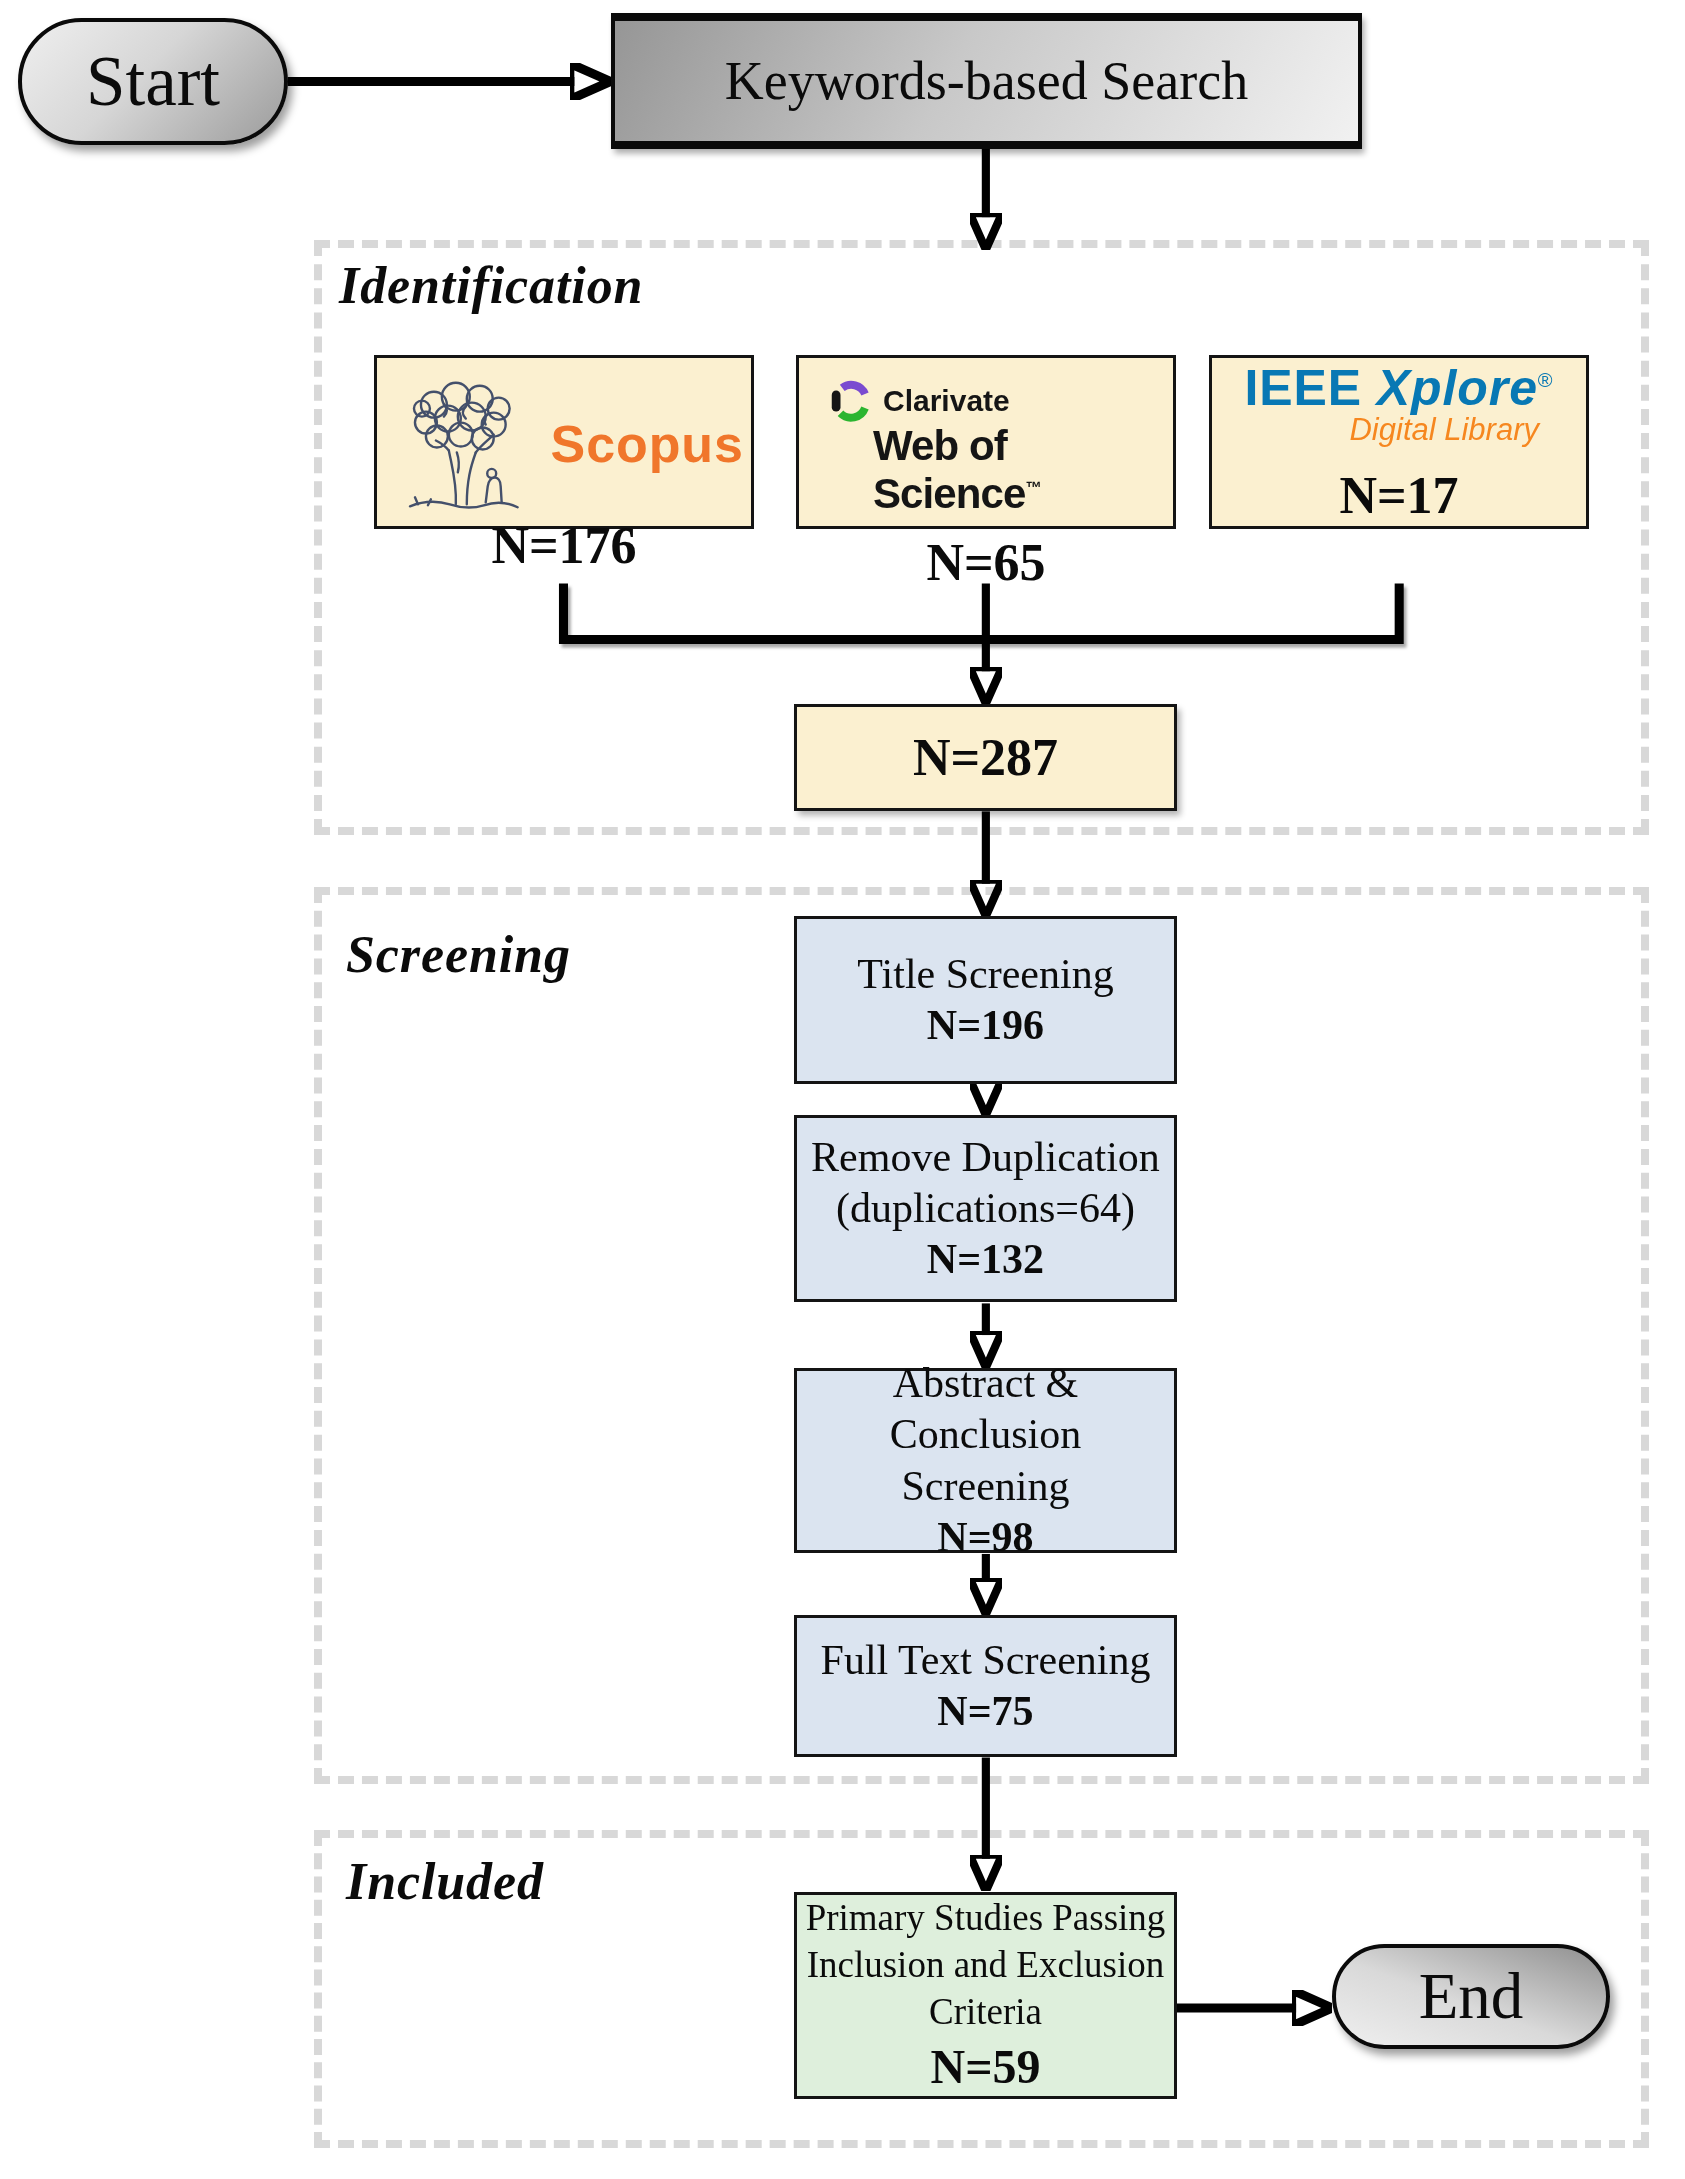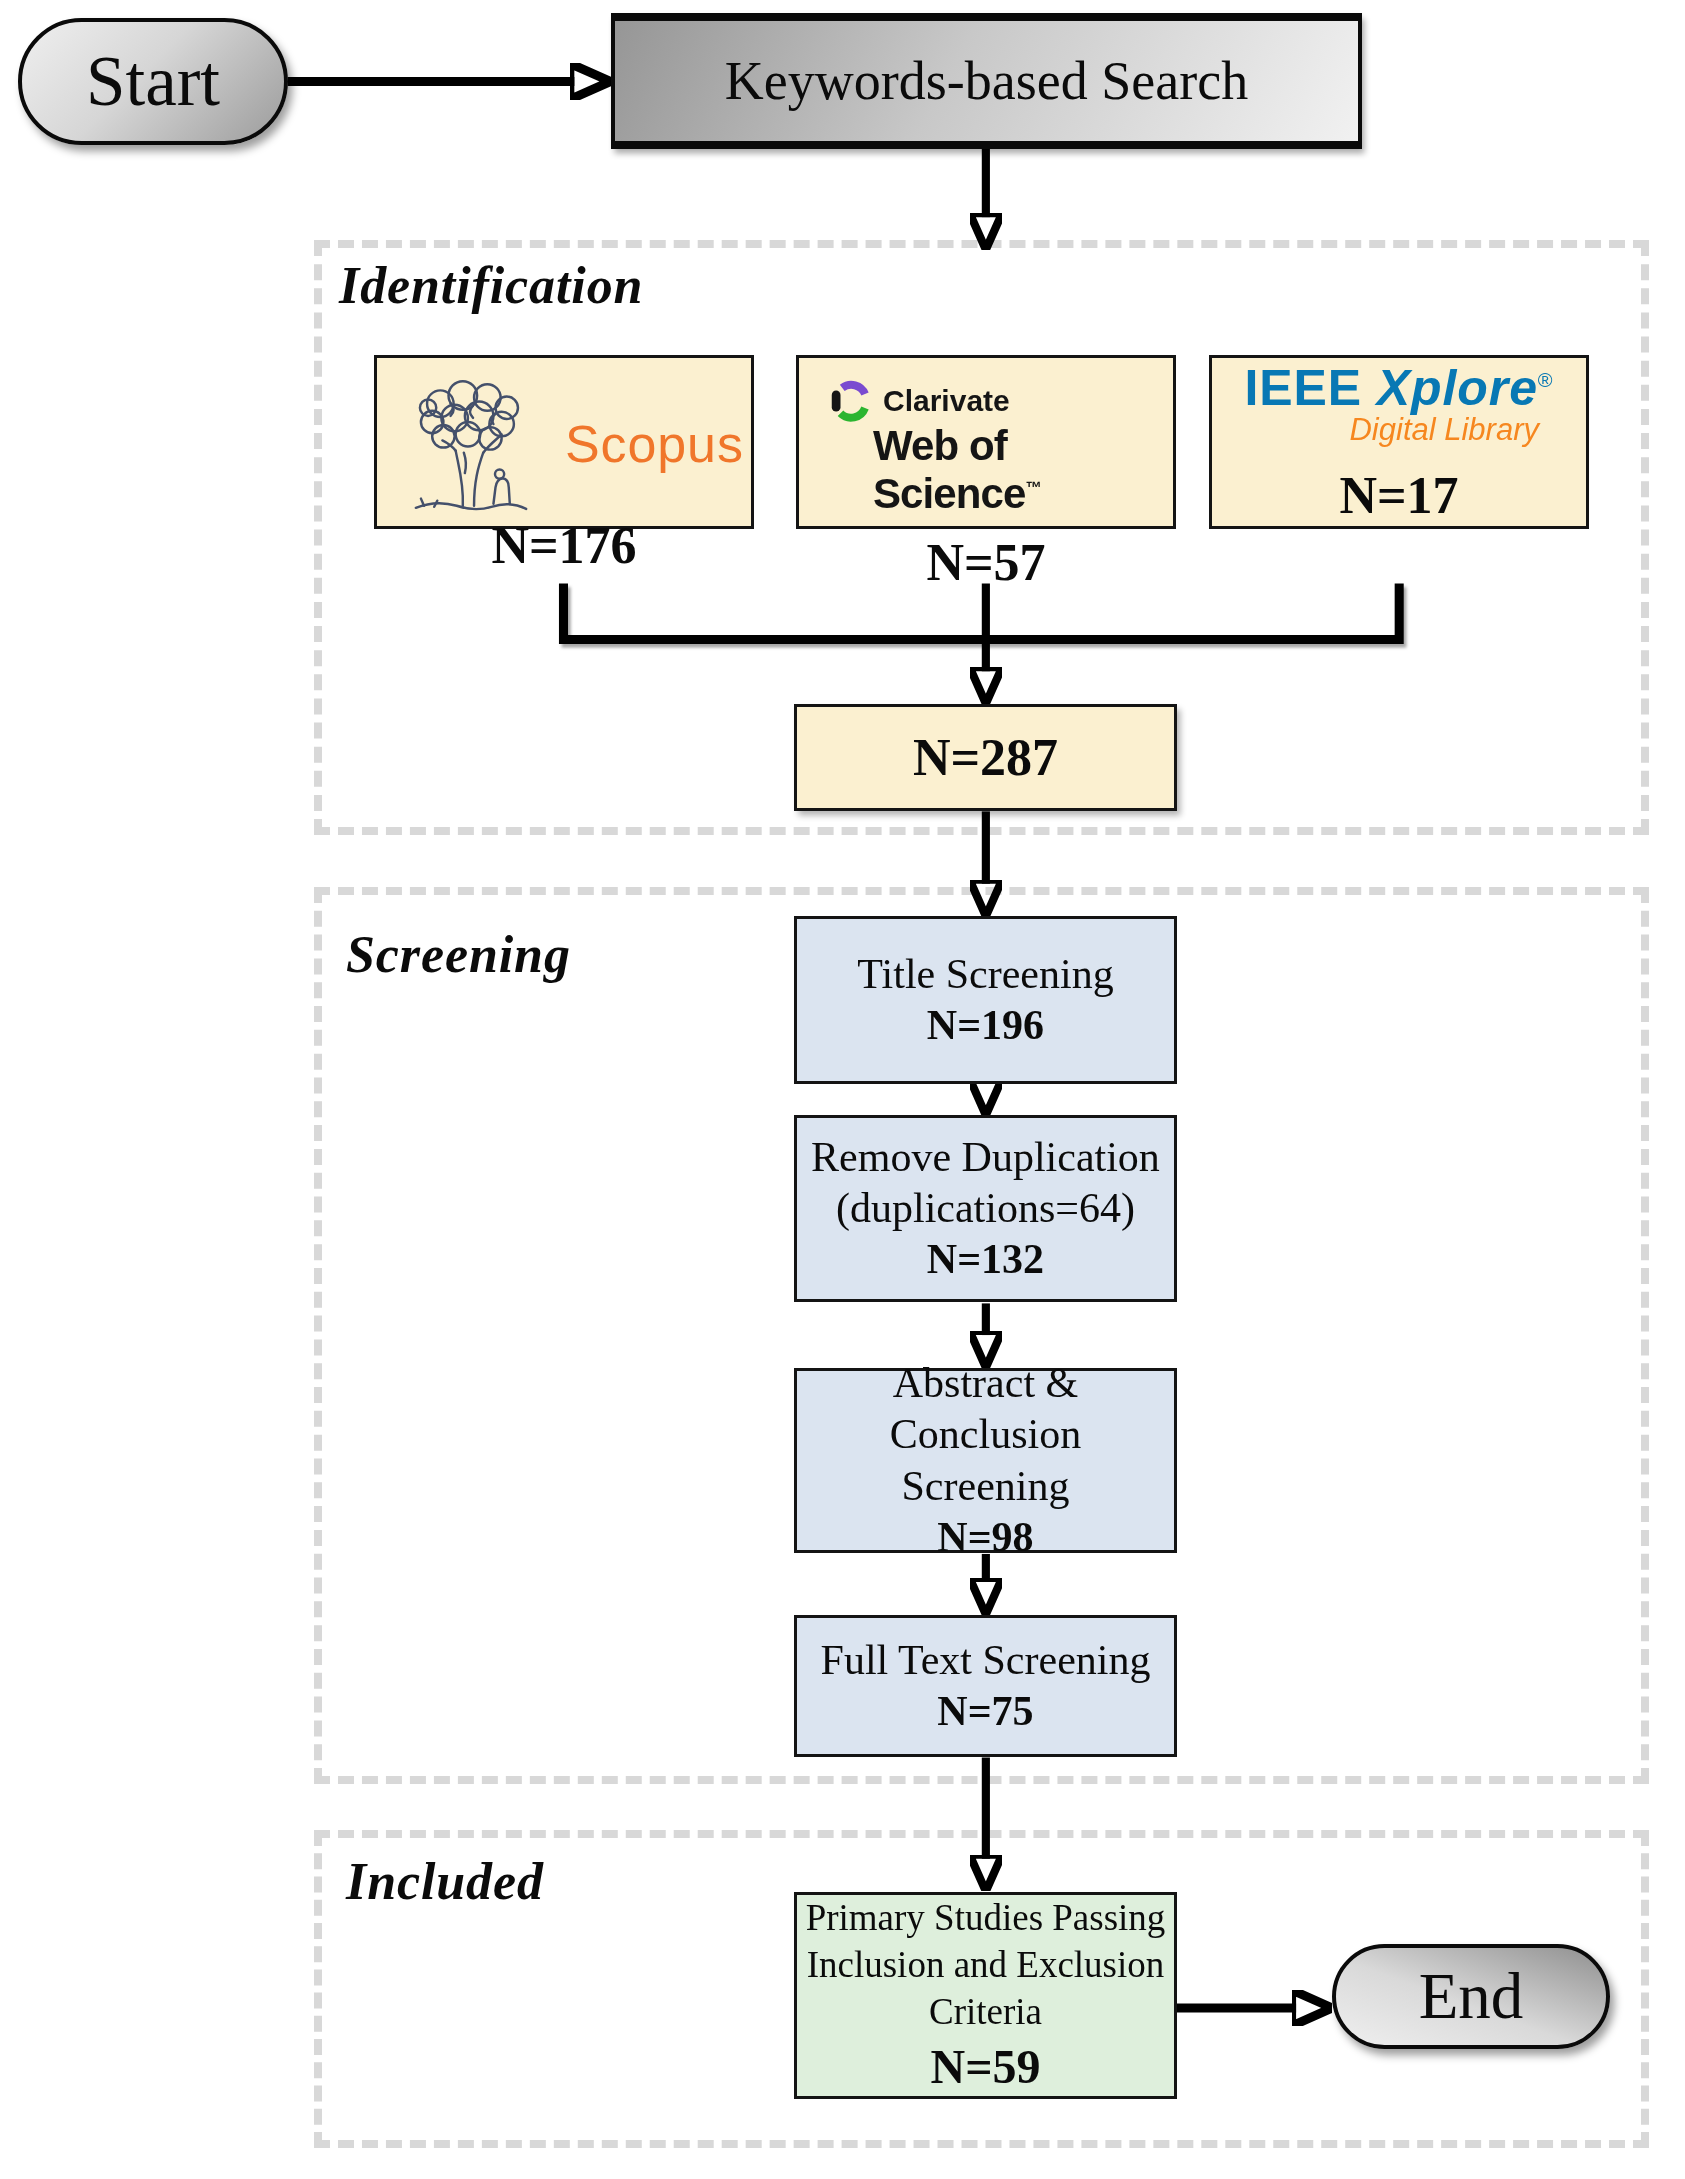--- a/index.html
+++ b/index.html
@@ -47,21 +47,21 @@
   #step2{top:1115px;height:187px;}
   #step3{top:1368px;height:185px;}
   #step4{top:1615px;height:142px;}
   .count{font-weight:bold;}
   #final{left:794px;top:1892px;width:383px;height:207px;background:#DEEFDC;font-size:37px;line-height:1.28;}
   #final .count{font-size:48px;}
 
   
   .sans{font-family:"Liberation Sans","DejaVu Sans",sans-serif;}
   .scopus-row{display:flex;align-items:center;gap:27px;padding:14.5px 7.2px 0 27px;}
-  .scopus-word{font-size:52px;font-weight:400;color:#F0762B;letter-spacing:0.9px;}
+  .scopus-word{font-size:52px;font-weight:700;color:#F0762B;letter-spacing:0.9px;}
   .wos-block{padding:22px 0 0 31px;text-align:left;}
   .clarivate-row{display:flex;align-items:center;gap:11px;}
   .clarivate-name{font-size:30px;font-weight:bold;color:#151515;}
   .wos-title{font-size:42px;font-weight:bold;color:#151515;margin:0 0 0 43px;letter-spacing:-0.9px;}
   .wos-title sup{font-size:16.3px;}
   #wos .src-count{margin-top:14.5px;}
   .ieee-line1{font-size:50px;color:#0878B4;letter-spacing:0.9px;white-space:nowrap;}
   .ieee-brand{font-weight:800;}
   .ieee-xplore{font-style:italic;font-weight:700;}
   .ieee-line1 sup{font-size:20px;}
@@ -141,21 +141,21 @@
       <div class="clarivate-row">
         <svg width="42" height="42" viewBox="0 0 48 48">
           <rect x="2" y="12" width="10" height="24" rx="5" fill="#151515"></rect>
           <path d="M14 9 A17 17 0 0 1 40 16" stroke="#7A4BD0" stroke-width="9" fill="none"></path>
           <path d="M12 38 A17 17 0 0 0 40 32" stroke="#2BB530" stroke-width="9" fill="none"></path>
         </svg>
         <span class="clarivate-name">Clarivate</span>
       </div>
       <div class="wos-title"><span>Web of Science</span><sup>™</sup></div>
     </div>
-    <div class="src-count">N=57</div>
+    <div class="src-count">N=65</div>
   </div>
 
   <div class="box src" id="ieee">
     <div class="ieee-line1 sans"><span class="ieee-brand">IEEE</span>&nbsp;<span class="ieee-xplore">Xplore</span><sup>®</sup></div>
     <div class="ieee-line2 sans">Digital Library</div>
     <div class="src-count">N=17</div>
   </div>
 
   <div class="box" id="n287">
     <span>N=287</span>

